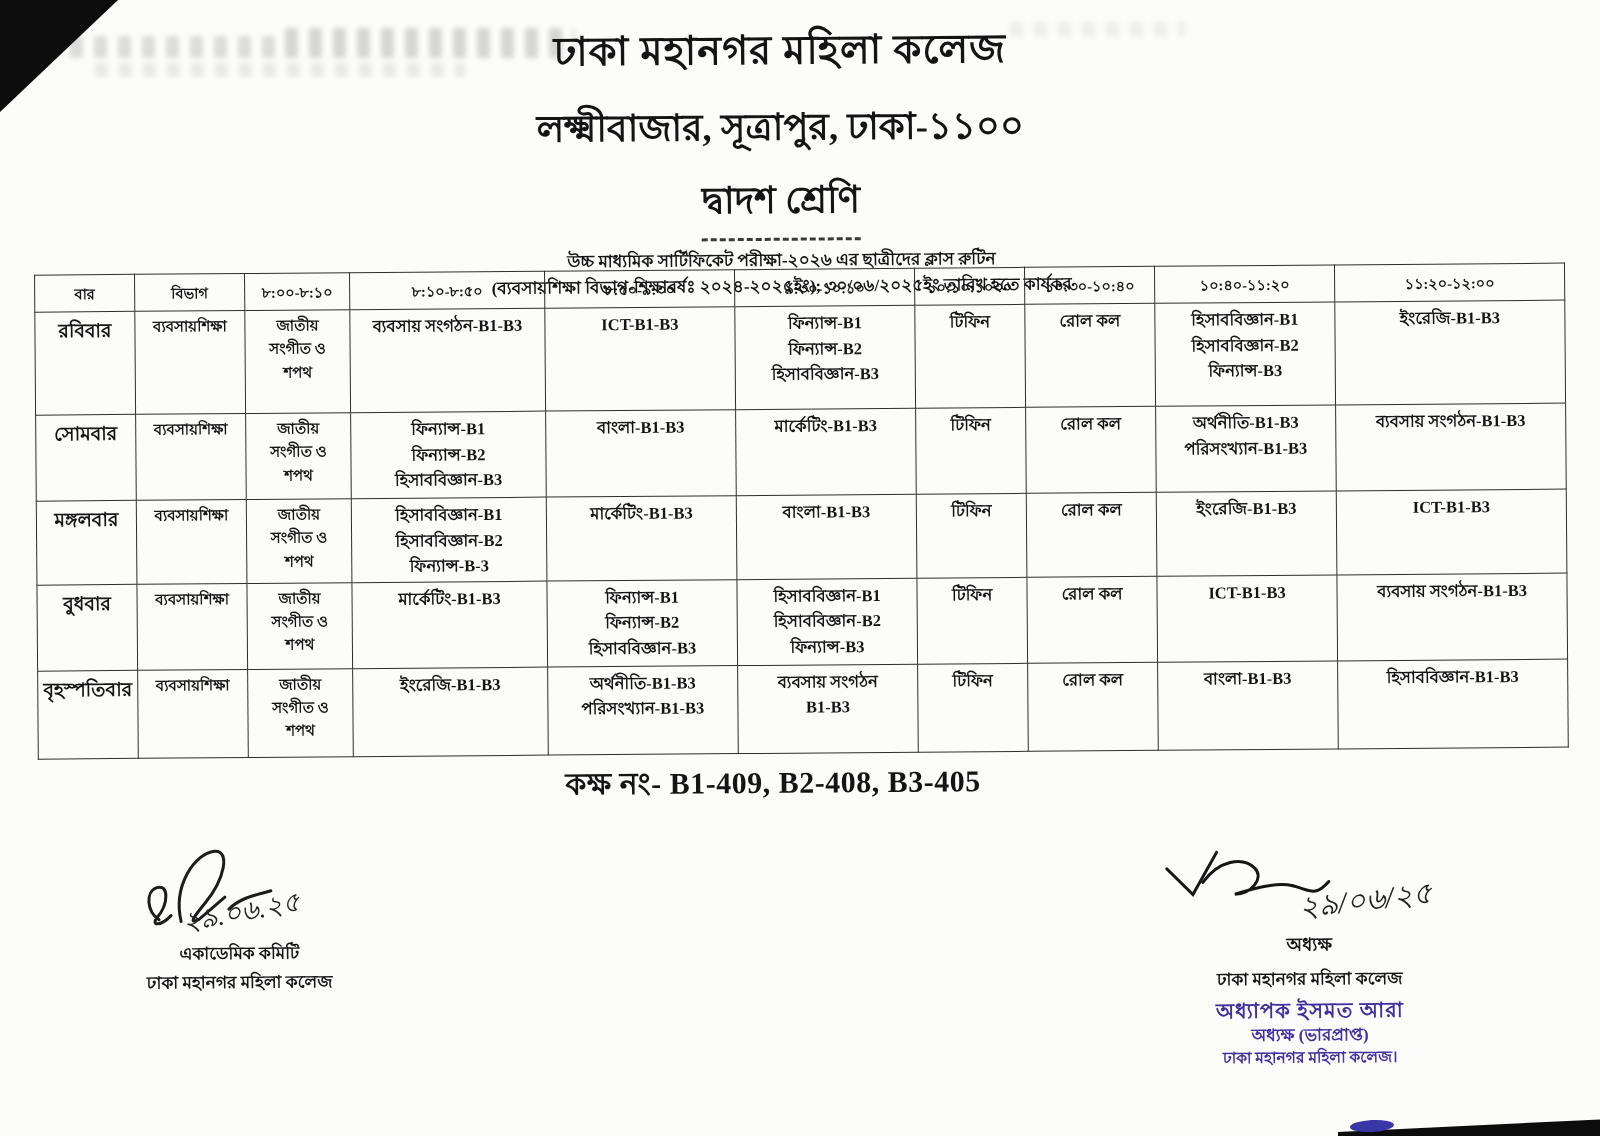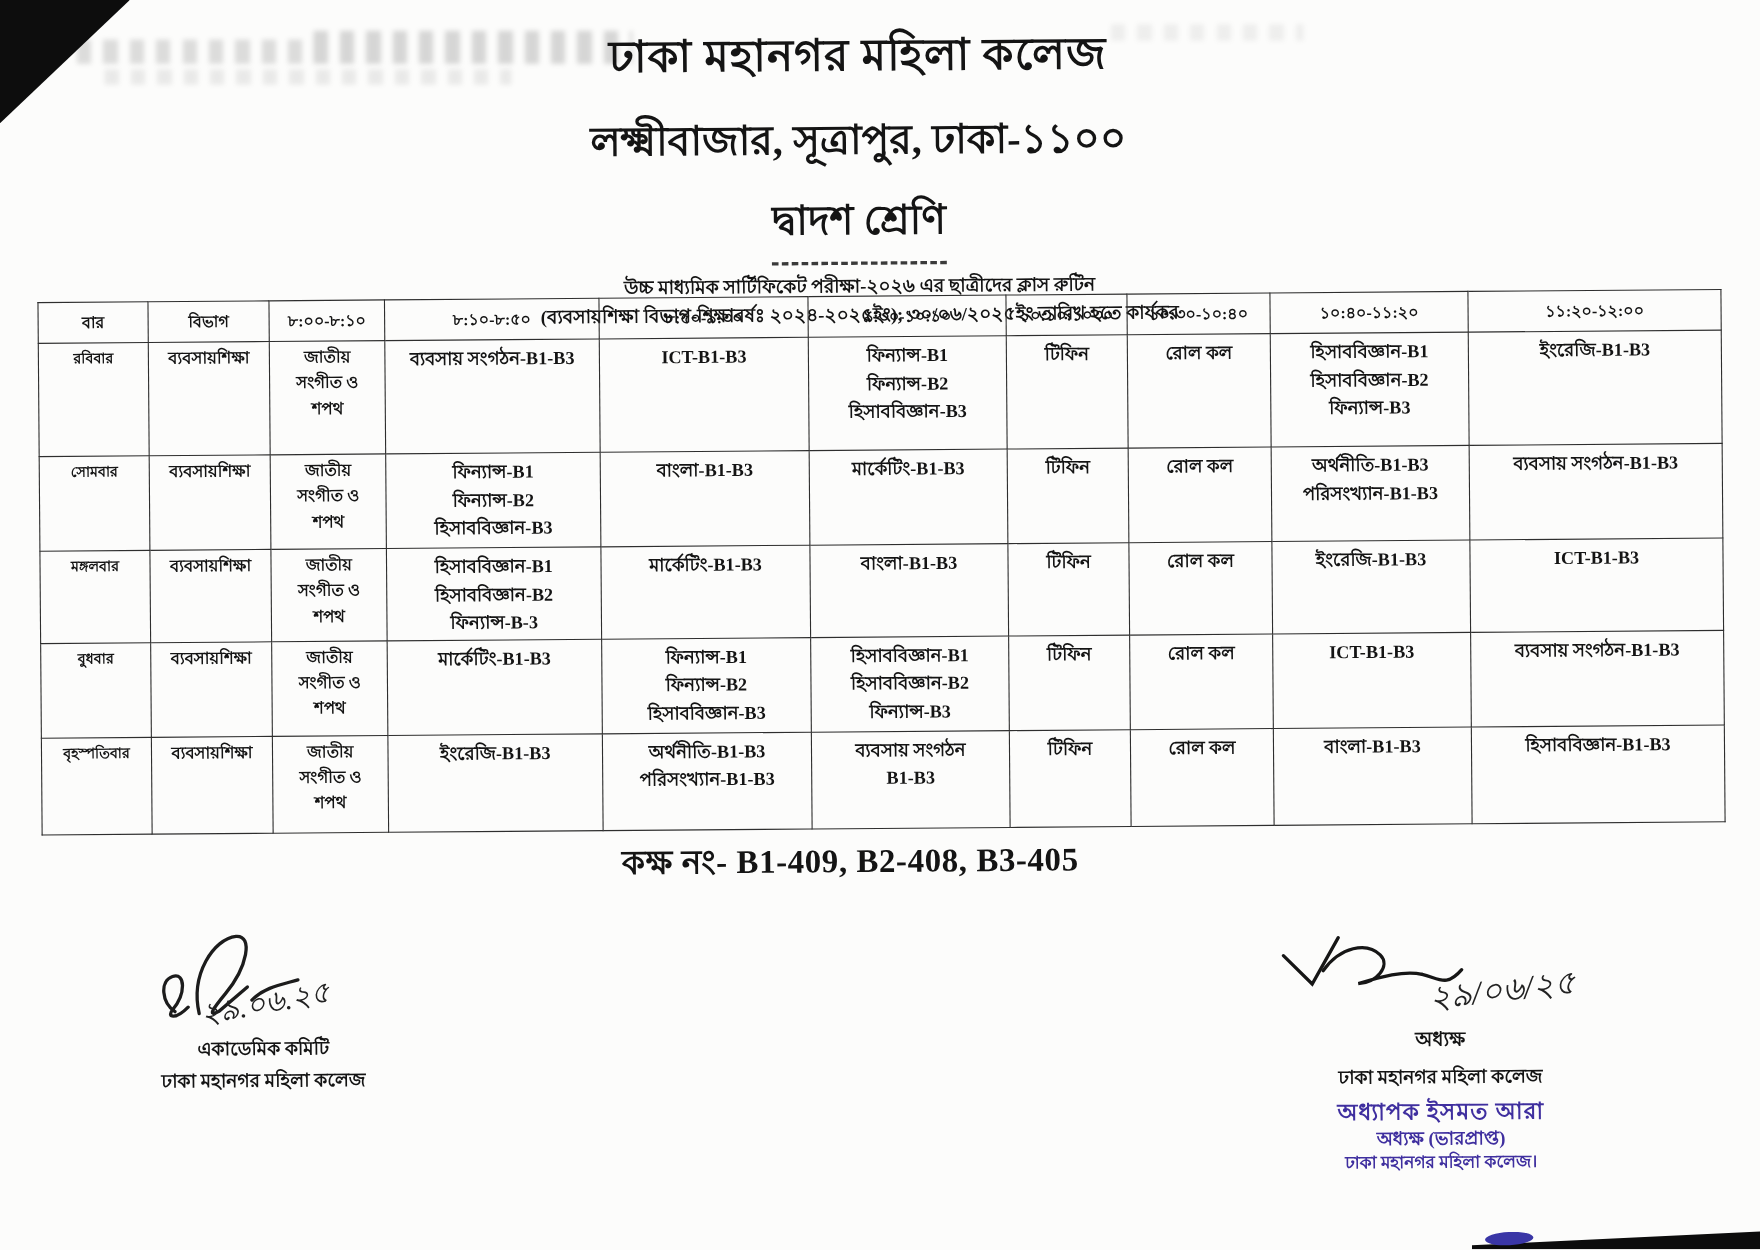--- a/index.html
+++ b/index.html
@@ -35,21 +35,21 @@
   .subtitle{font-size:17px;font-weight:700;margin-top:7px;line-height:1.55;}
 
   
   table.routine{position:absolute;left:35px;top:268px;width:1530px;
     border-collapse:collapse;table-layout:fixed;}
   table.routine th,table.routine td{
     border:1.6px solid #2e2e2e;text-align:center;vertical-align:top;
     font-weight:700;padding:4px 2px 2px 2px;line-height:1.55;overflow:hidden;}
   table.routine th{font-size:14.5px;height:30px;vertical-align:middle;font-weight:700;}
   table.routine td{font-size:16.5px;}
-  table.routine td:first-child{font-size:13px;}
+  table.routine td:first-child{font-size:19px;}
   table.routine td:nth-child(2){font-size:15px;margin-left:32px;}
   table.routine td:nth-child(3){font-size:15px;}
   tbody tr:nth-child(1) td{height:96px;}
   tbody tr:nth-child(2) td{height:79px;}
   tbody tr:nth-child(3) td{height:72px;}
   tbody tr:nth-child(4) td{height:79px;}
   tbody tr:nth-child(5) td{height:81px;}
   col.c1{width:100px;}col.c2{width:110px;}col.c3{width:105px;}col.c4{width:195px;}
   col.c5{width:190px;}col.c6{width:180px;}col.c7{width:110px;}col.c8{width:130px;}
   col.c9{width:180px;}col.c10{width:230px;}

